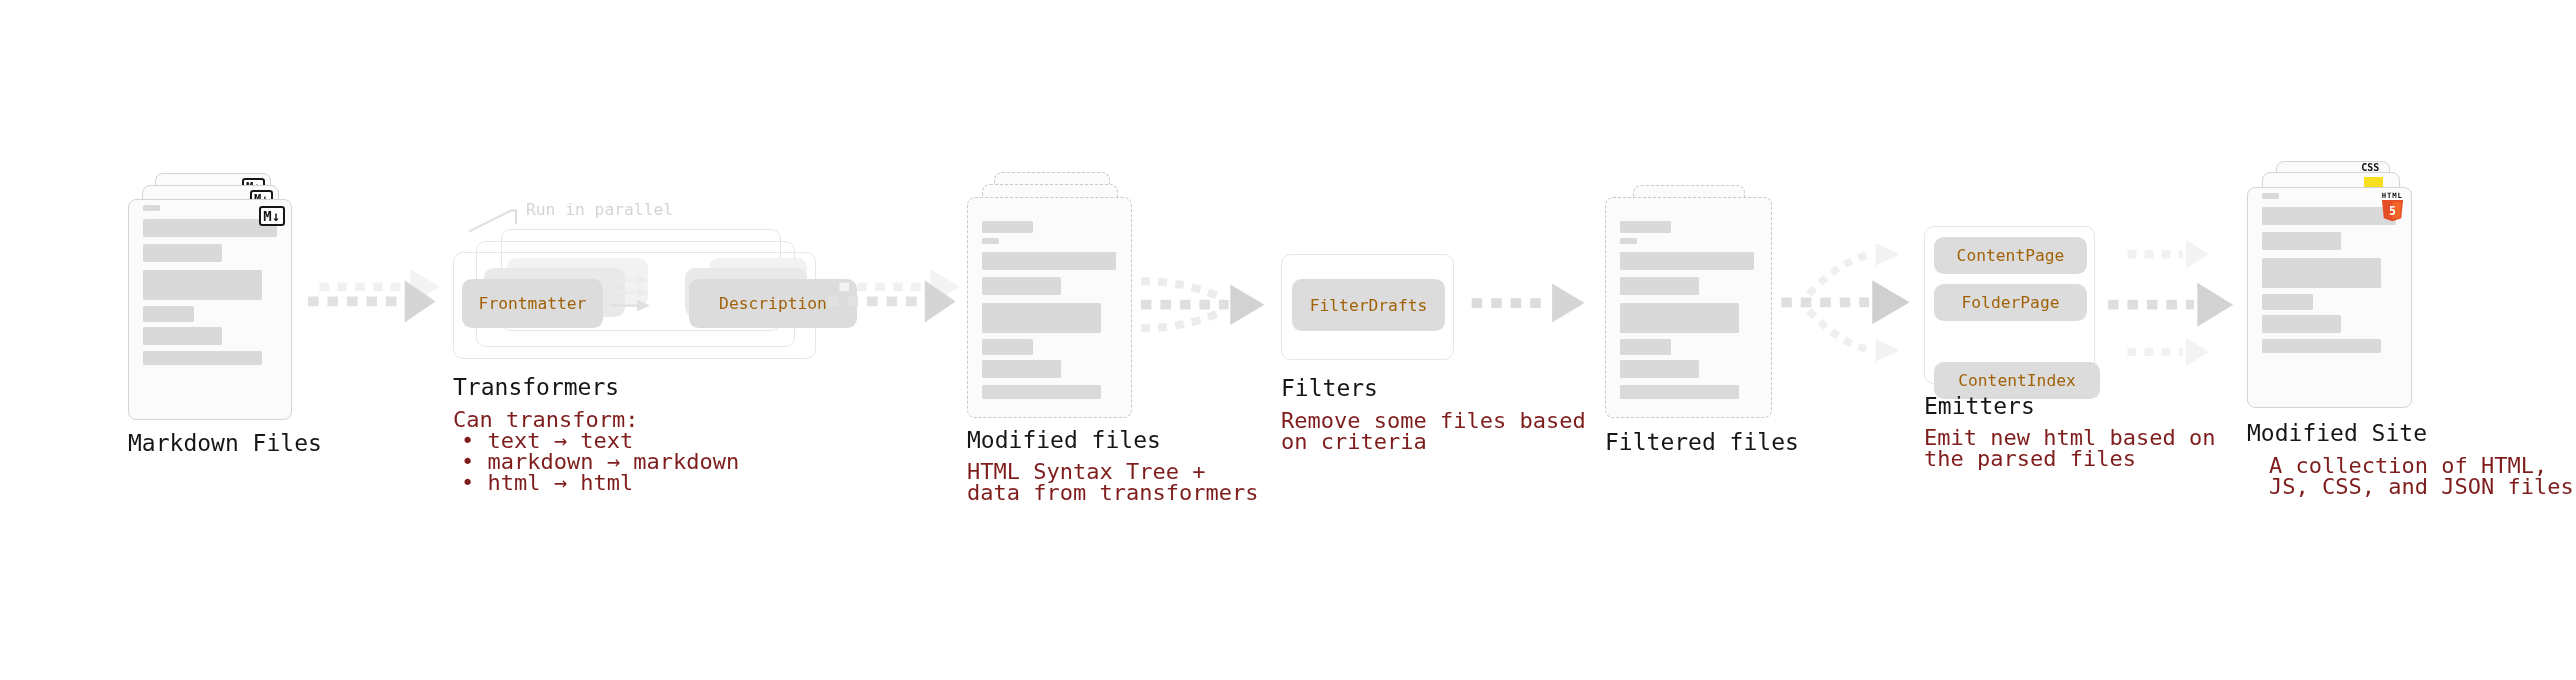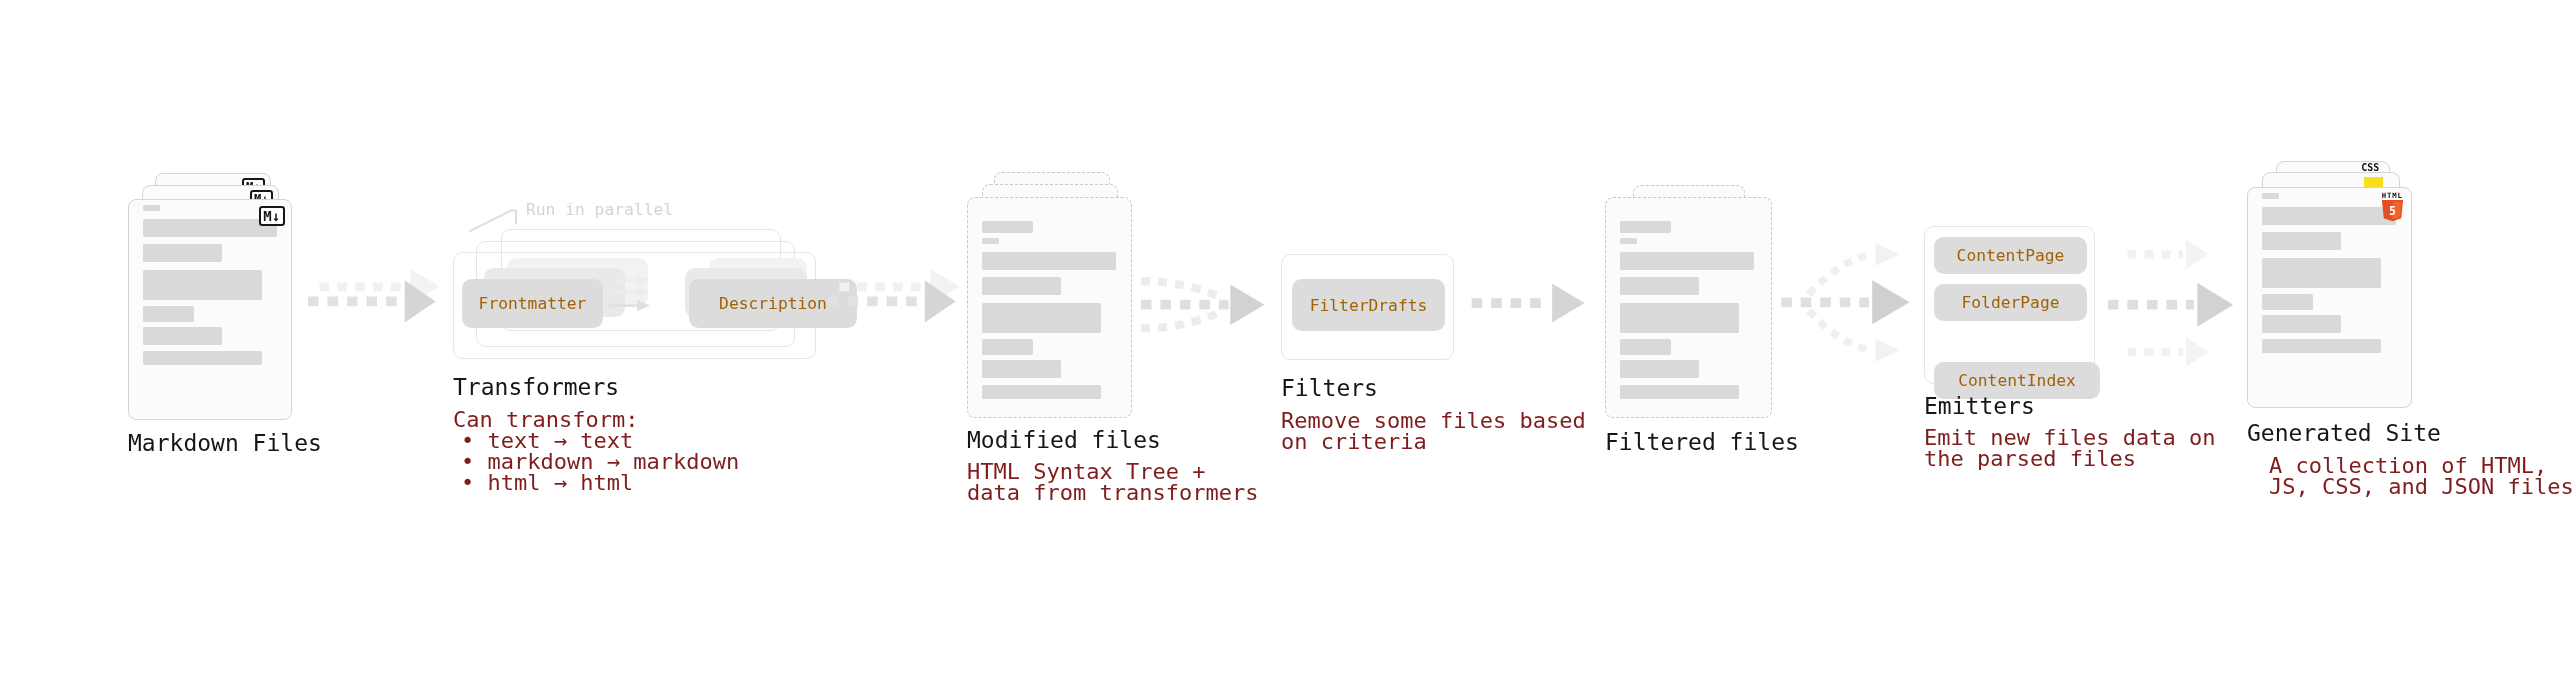--- a/index.html
+++ b/index.html
@@ -136,21 +136,21 @@
     <div class="node-title" style="left:1605px;top:429px;">Filtered files</div>
   </div>
 
   <div>
     <div class="t-container" style="left:1924px;top:226px;width:171px;height:158px;"></div>
     <div class="g-box" style="left:1934px;top:237px;width:153px;height:37px;">ContentPage</div>
     <div class="g-box" style="left:1934px;top:284px;width:153px;height:37px;">FolderPage</div>
     <div class="g-box" style="left:1934px;top:330px;width:166px;height:37px;margin-top:32px;">ContentIndex</div>
     <div class="node-title" style="left:1924px;top:393px;">Emitters</div>
     <div class="node-body" style="left:1924px;top:427px;">
-      <div>Emit new files data on</div>
+      <div>Emit new html based on</div>
       <div>the parsed files</div>
     </div>
   </div>
 
   <div>
     <div class="doc" style="left:2276px;top:161px;width:114px;height:221px;">
       <div class="badge-css">CSS</div>
     </div>
     <div class="doc" style="left:2262px;top:172px;width:138px;height:221px;">
       <div class="badge-js"></div>
@@ -166,21 +166,21 @@
       </div>
       <i></i>
         <i></i>
         <i></i>
         <i></i>
         <i></i>
         <i></i>
         <i></i>
         <i></i>
     </div>
-    <div class="node-title" style="left:2247px;top:420px;">Generated Site</div>
+    <div class="node-title" style="left:2247px;top:420px;">Modified Site</div>
     <div class="node-body" style="left:2247px;top:455px;margin-left:22px;">
       <div>A collection of HTML,</div>
       <div>JS, CSS, and JSON files</div>
     </div>
   </div>
 
   <svg class="overlay" width="2576" height="681" viewBox="0 0 3170 838">
 
     <g>
       <line x1="393" y1="353" x2="503" y2="353" stroke="#f1f1f1" stroke-width="11" stroke-dasharray="12 10"></line>

